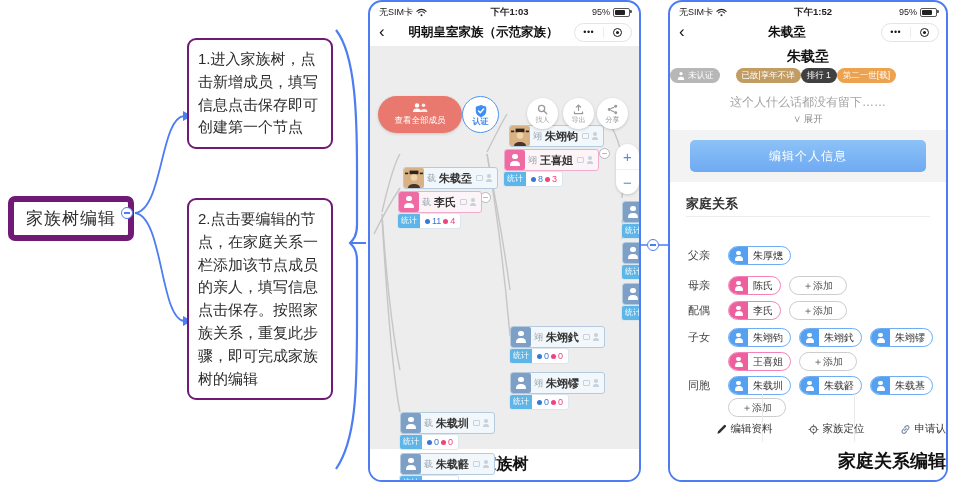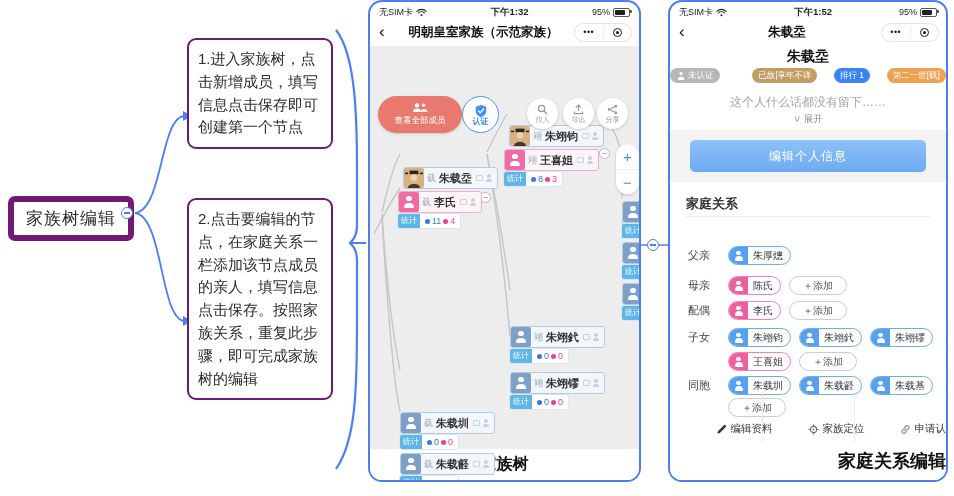--- a/index.html
+++ b/index.html
@@ -70,23 +70,23 @@
   .pg.gray::before{margin-left:-1.8px;width:3.6px;height:3.6px;background:#c8d2dc;}
   .pg.gray::after{margin-left:-3.2px;width:6.4px;height:3.5px;background:#c8d2dc;}
   .stats{position:absolute;display:inline-flex;height:14px;z-index:3;font-size:9px;border-radius:2px;overflow:hidden;box-shadow:0 0 0 1px #dde6ee;}
   .sl{background:#5eb5e8;color:#fff;font-size:8px;padding:0 3px;line-height:14px;white-space:nowrap;}
   .sv{background:#fff;display:flex;align-items:center;gap:2px;padding:0 5px;}
   .dot{width:5px;height:5px;border-radius:50%;display:inline-block;}
   .db{background:#3a77d6;} .dp{background:#f0437e;}
   .bv{color:#3a77d6;font-weight:normal;} .pv{color:#ee3f7f;font-weight:normal;}
   
   .d-name{position:absolute;top:46px;left:0;right:0;text-align:center;font-size:14px;font-weight:bold;color:#111;}
-  .badges{position:absolute;top:66px;left:0;right:0;display:flex;justify-content:space-between;}
+  .badges{position:absolute;top:66px;left:0;right:0;display:flex;justify-content:flex-start;}
   .badge{height:15px;border-radius:8px;color:#fff;font-size:8.5px;line-height:15px;padding:0 6px;display:flex;align-items:center;gap:2px;white-space:nowrap;}
-  .bg-gray{background:#b7b7b7;} .bg-tan{background:#c29d63;margin-left:16px;} .bg-red{background:#3b82f6;} .bg-orange{background:#eda24f;}
+  .bg-gray{background:#b7b7b7;} .bg-tan{background:#c29d63;margin-left:16px;} .bg-red{background:#404040;} .bg-orange{background:#eda24f;}
   .quote{position:absolute;top:92px;left:0;right:0;text-align:center;font-size:12px;color:#a3a3a3;}
   .expand{position:absolute;top:111px;left:0;right:0;text-align:center;font-size:9.5px;color:#888;}
   .gray-block{position:absolute;top:128px;left:0;right:0;height:52px;background:#f3f3f3;}
   .edit-btn{position:absolute;top:10px;left:20px;right:20px;height:32px;border-radius:5px;background:linear-gradient(#8cc2f7,#6faaf2);color:#fff;font-size:12px;display:flex;align-items:center;justify-content:center;letter-spacing:1px;}
   .sec-title{position:absolute;top:193px;left:16px;font-size:13px;font-weight:bold;color:#333;}
   .sec-divider{position:absolute;top:214px;left:16px;right:16px;height:1px;background:#ececec;}
   .rel-label{position:absolute;left:18px;font-size:11px;color:#444;line-height:19px;}
   .chip-row{position:absolute;left:58px;right:6px;display:flex;gap:8px;}
   .chip{display:inline-flex;align-items:center;height:19px;border-radius:10px;border:1px solid #6fadf2;background:#fff;overflow:hidden;box-sizing:border-box;}
   .chip .cseg{width:19px;height:100%;display:flex;align-items:center;justify-content:center;background:#55a0f0;flex:none;}
@@ -126,21 +126,21 @@
 <div class="phone" id="phone-tree">
 
   <div class="statusbar">
     <span class="sb-left">
       <span>无SIM卡</span>
       <svg width="11" height="9" viewBox="0 0 12 9">
           <path d="M1 3.2 a7 7 0 0 1 10 0 M2.8 5 a4.6 4.6 0 0 1 6.4 0" stroke="#222" stroke-width="1.2" fill="none" stroke-linecap="round"></path>
           <circle cx="6" cy="7.6" r="1.1" fill="#222"></circle>
         </svg>
     </span>
-    <span class="sb-time">下午1:32</span>
+    <span class="sb-time">下午1:03</span>
     <span class="sb-right">
       <span>95%</span>
       <span class="battery"></span>
     </span>
   </div>
 
   <div class="navbar">
     <span class="nav-back">‹</span>
     <span class="nav-title">明朝皇室家族（示范家族）</span>
     <span class="capsule">

